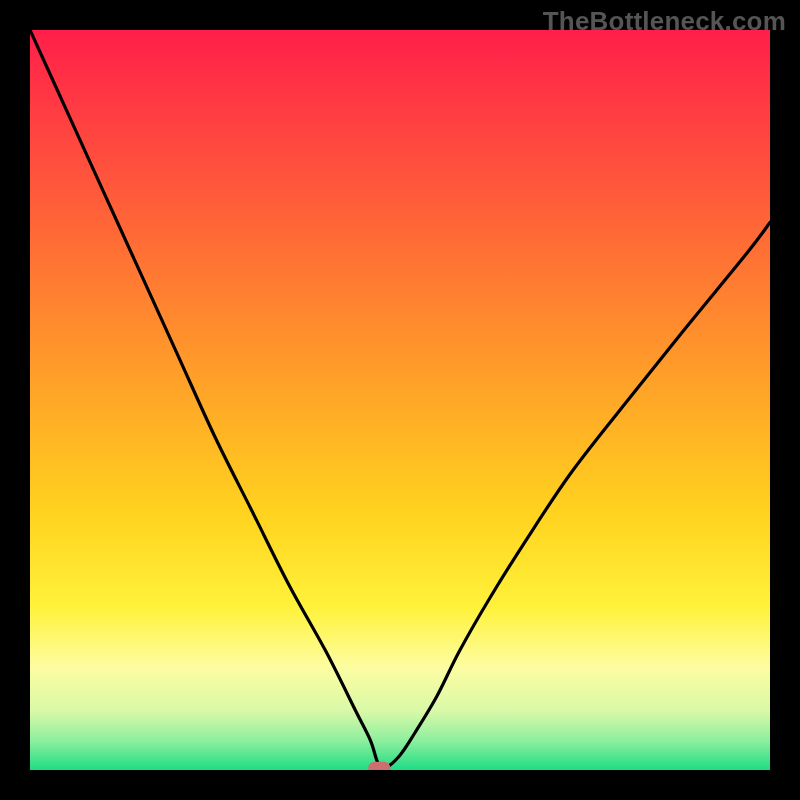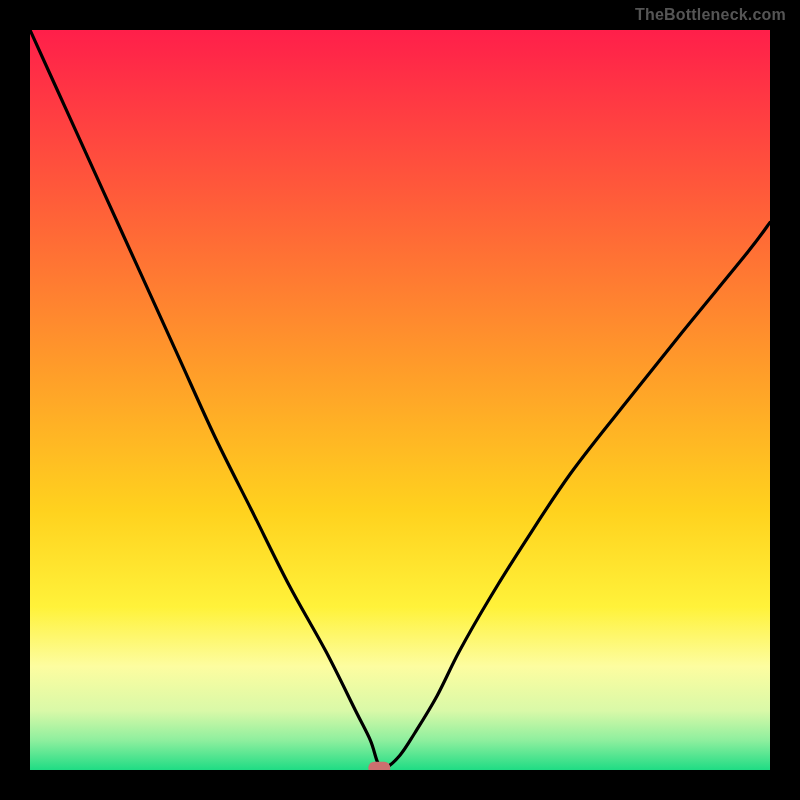--- a/index.html
+++ b/index.html
@@ -14,21 +14,21 @@
     position: relative;
     width: 800px;
     height: 800px;
     background: #000;
   }
   .watermark {
     position: absolute;
     top: 6px;
     right: 14px;
     color: #555;
-    font-size: 16px;
+    font-size: 26px;
     font-weight: 600;
     letter-spacing: 0.2px;
   }
   .plot-wrap {
     position: absolute;
     left: 30px;
     top: 30px;
     width: 740px;
     height: 740px;
   }

